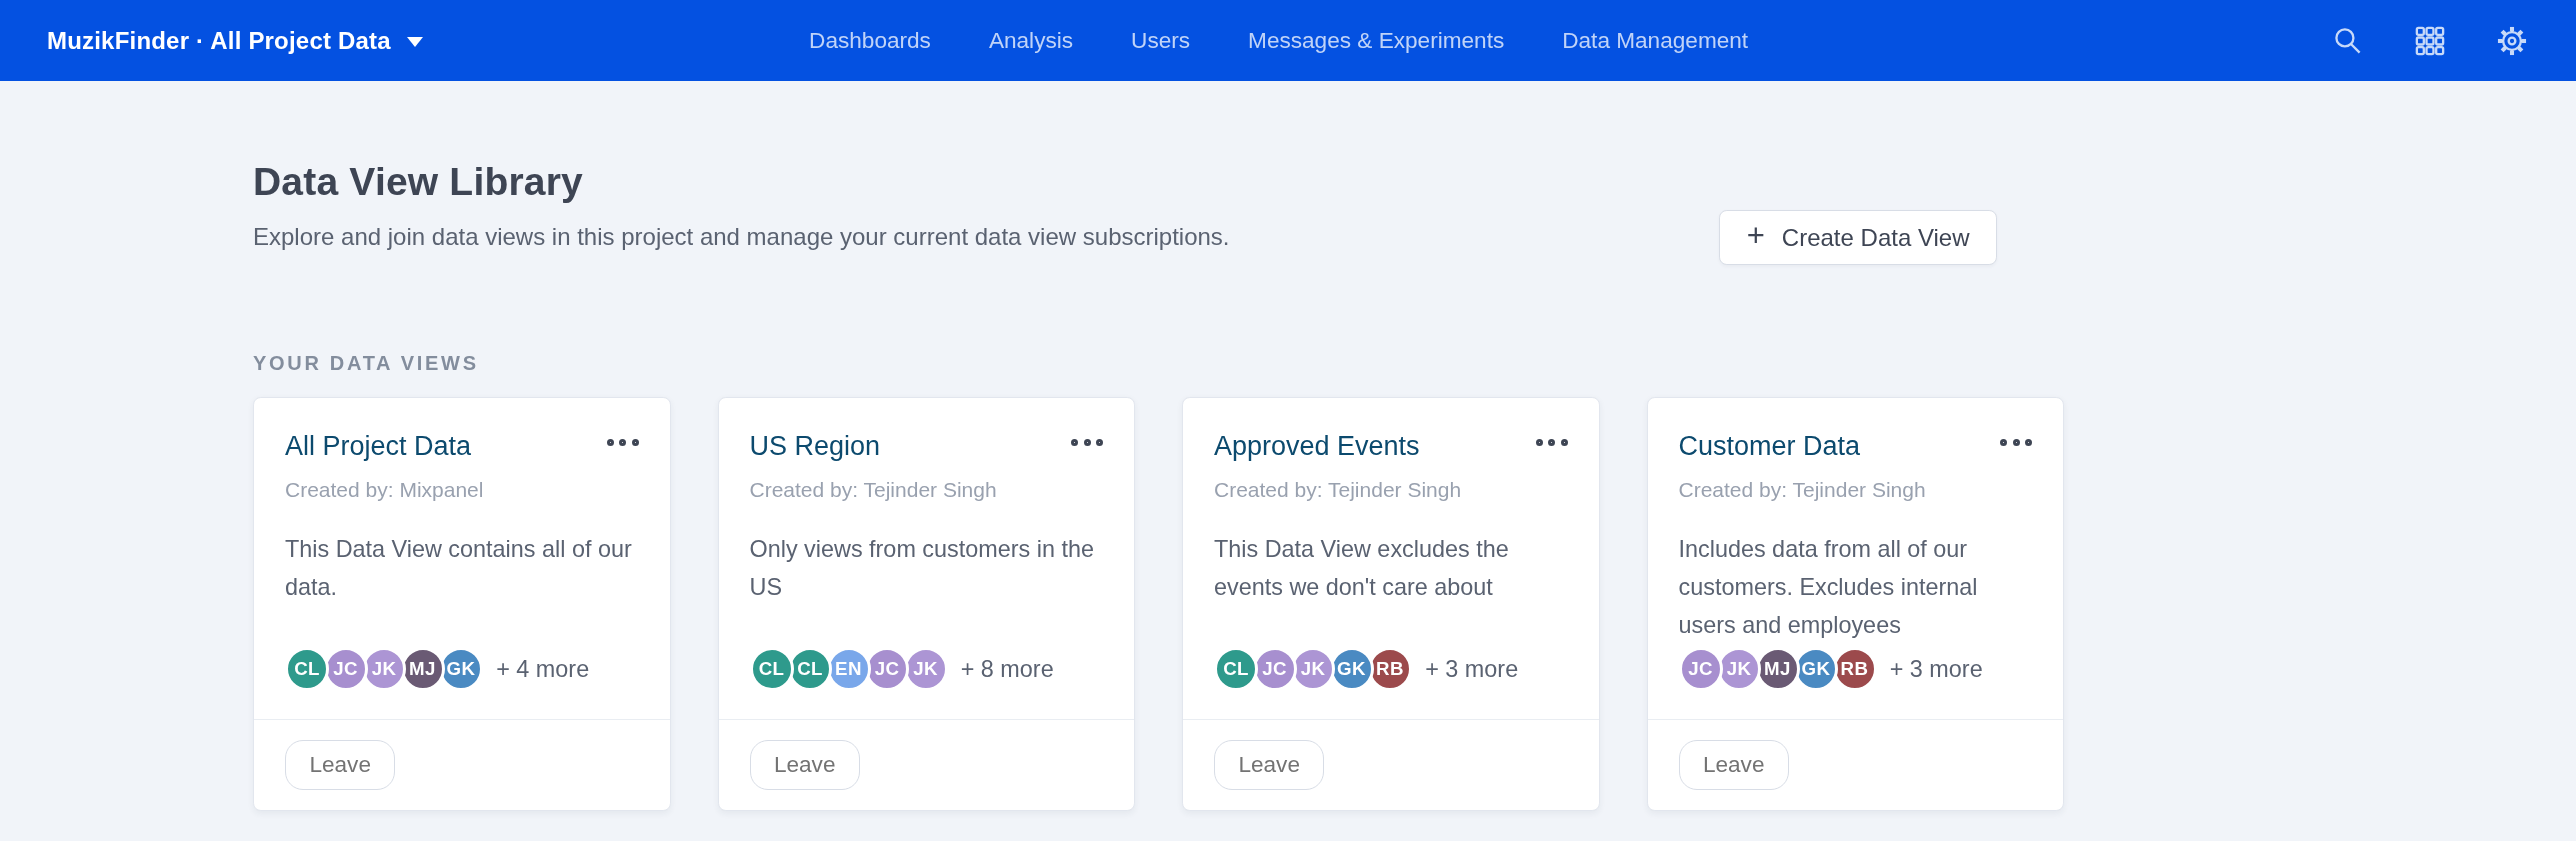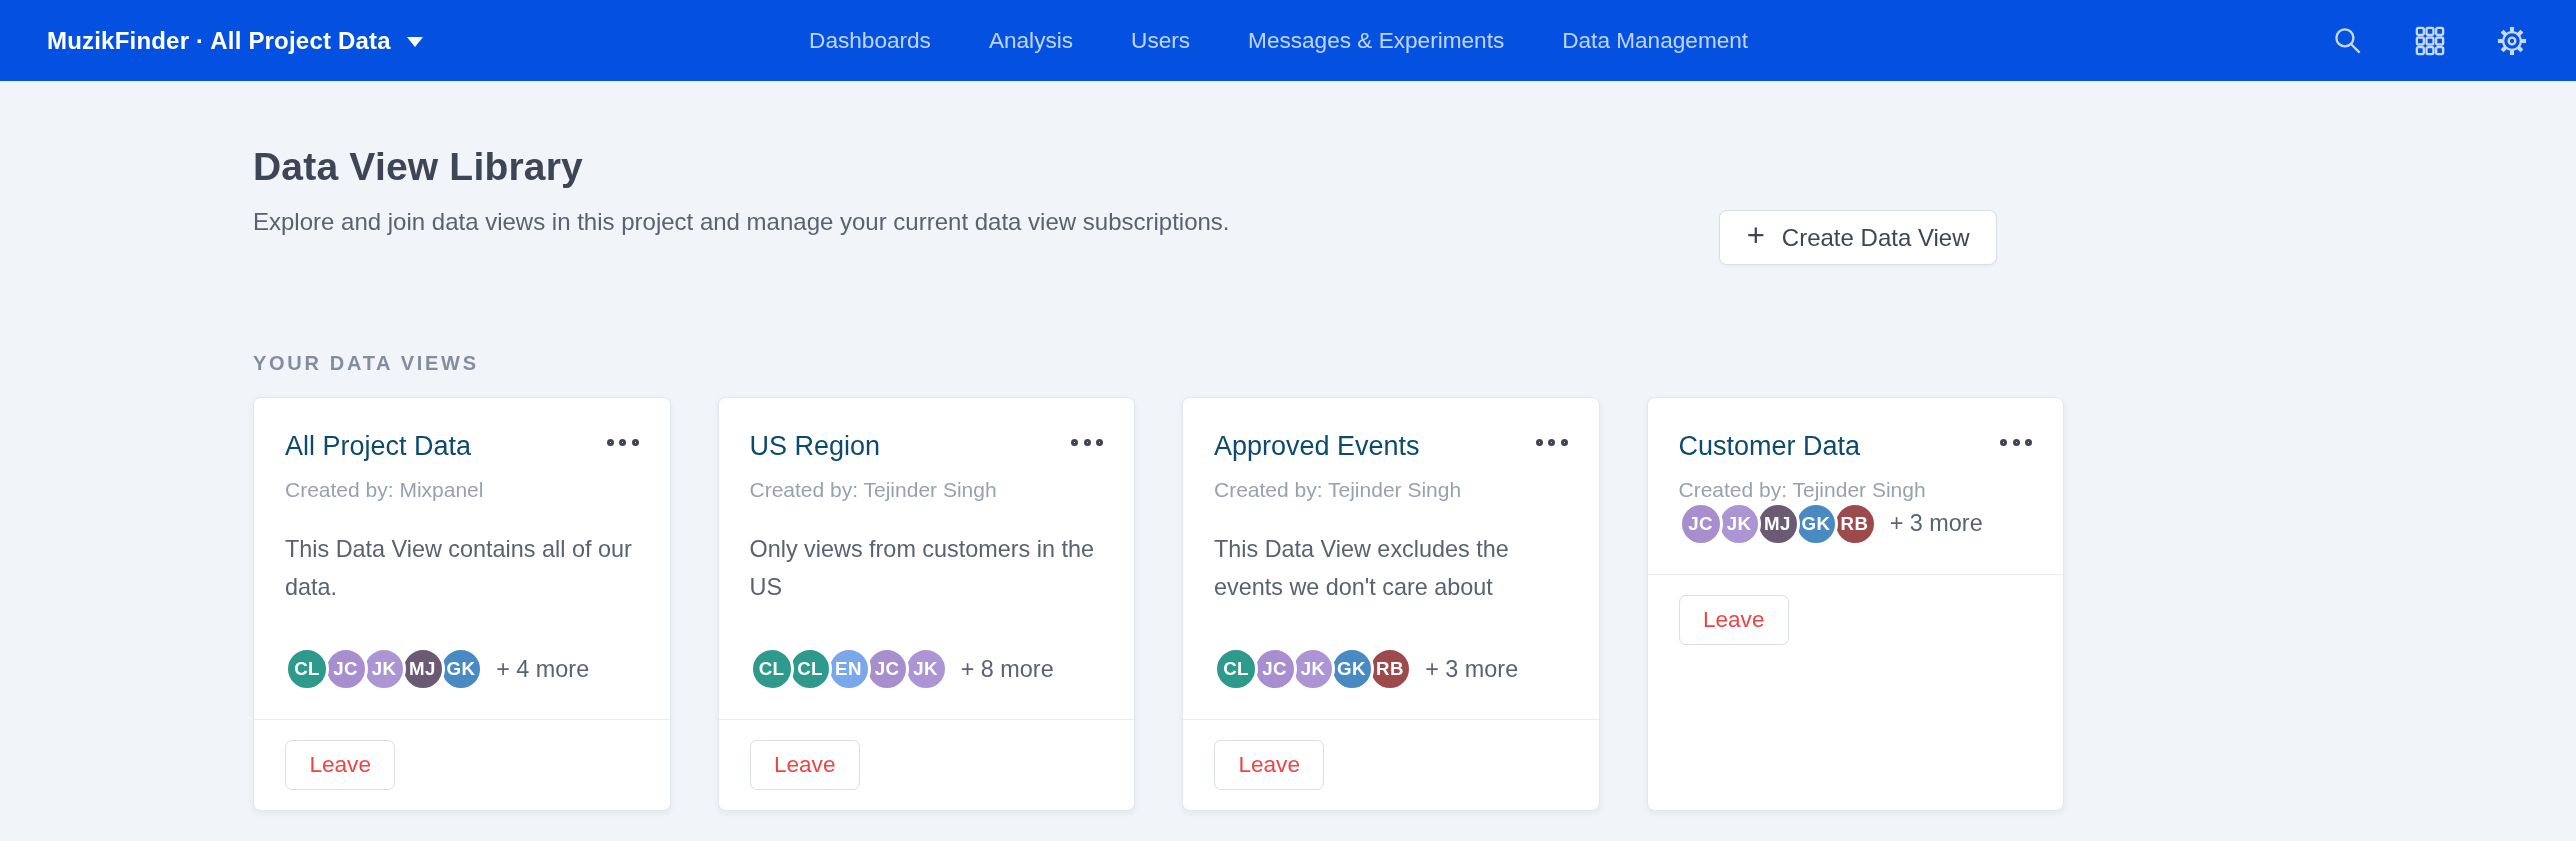--- a/index.html
+++ b/index.html
@@ -36,21 +36,21 @@
     white-space: nowrap;
   }
   .nav-right {
     margin-left: auto; display: flex; align-items: center; gap: 48px;
   }
   .nav-icon { width: 34px; height: 34px; display: flex; align-items: center; justify-content: center; cursor: pointer; }
   .nav-icon svg { stroke: rgba(255,255,255,0.78); fill: none; }
 
   
   .content { padding: 64px 0 0 253px; width: 2064px; }
-  .page-head { display: flex; align-items: flex-start; }
+  .page-head { display: flex; align-items: center; }
   .page-head-left { flex: 1; }
   h1.page-title {
     font-size: 39px; font-weight: 700; color: #3E4554; letter-spacing: 0.2px;
   }
   .page-subtitle {
     margin-top: 19px; font-size: 24px; color: #5A6271;
   }
   .create-btn {
     margin-top: 65px; margin-right: 67px;
     display: flex; align-items: center; gap: 17px;
@@ -99,22 +99,22 @@
     display: flex; align-items: center; justify-content: center;
     color: #FFFFFF; font-size: 18.7px; font-weight: 700; letter-spacing: 0.4px;
     position: relative;
   }
   .more-label { margin-left: 18.7px; font-size: 23.4px; color: #5A6271; }
   .card-footer {
     border-top: 0.8px solid #E9EDF2; padding: 20px 31px;
   }
   .leave-btn {
     height: 50px; padding: 0 23.4px;
-    background: #FFFFFF; border: 1.6px solid #D8DDE6; border-radius: 7px;
-    font-family: inherit; font-size: 22.6px; color: #ef4444; cursor: pointer;
+    background: #FFFFFF; border: 1.6px solid #D8DDE6; border-radius: 18px;
+    font-family: inherit; font-size: 22.6px; color: #737373; cursor: pointer;
   }
 </style>
 </head>
 <body>
 
 <div class="page">
 
   <header class="topnav">
     <div class="project-selector">
       <span>MuzikFinder · All Project Data</span>
@@ -264,20 +264,21 @@
   <section class="card">
     <div class="card-top">
       <h2 class="card-title">Customer Data</h2>
       <div class="dots-menu">
         <span class="dot"></span>
         <span class="dot"></span>
         <span class="dot"></span>
       </div>
     </div>
     <div class="card-created">Created by: Tejinder Singh</div>
+    <div class="card-desc">Includes data from all of our customers. Excludes internal users and employees</div>
     <div class="avatar-row">
       <div class="avatars" style="display:flex;">
               <span class="avatar" style="background: rgb(167, 143, 207); z-index: 20;">JC</span>
               <span class="avatar" style="background: rgb(172, 149, 212); z-index: 19;">JK</span>
               <span class="avatar" style="background: rgb(106, 90, 116); z-index: 18;">MJ</span>
               <span class="avatar" style="background: rgb(74, 138, 194); z-index: 17;">GK</span>
               <span class="avatar" style="background: rgb(156, 74, 76); z-index: 16;">RB</span>
             </div>
       <span class="more-label">+ 3 more</span>
     </div>

